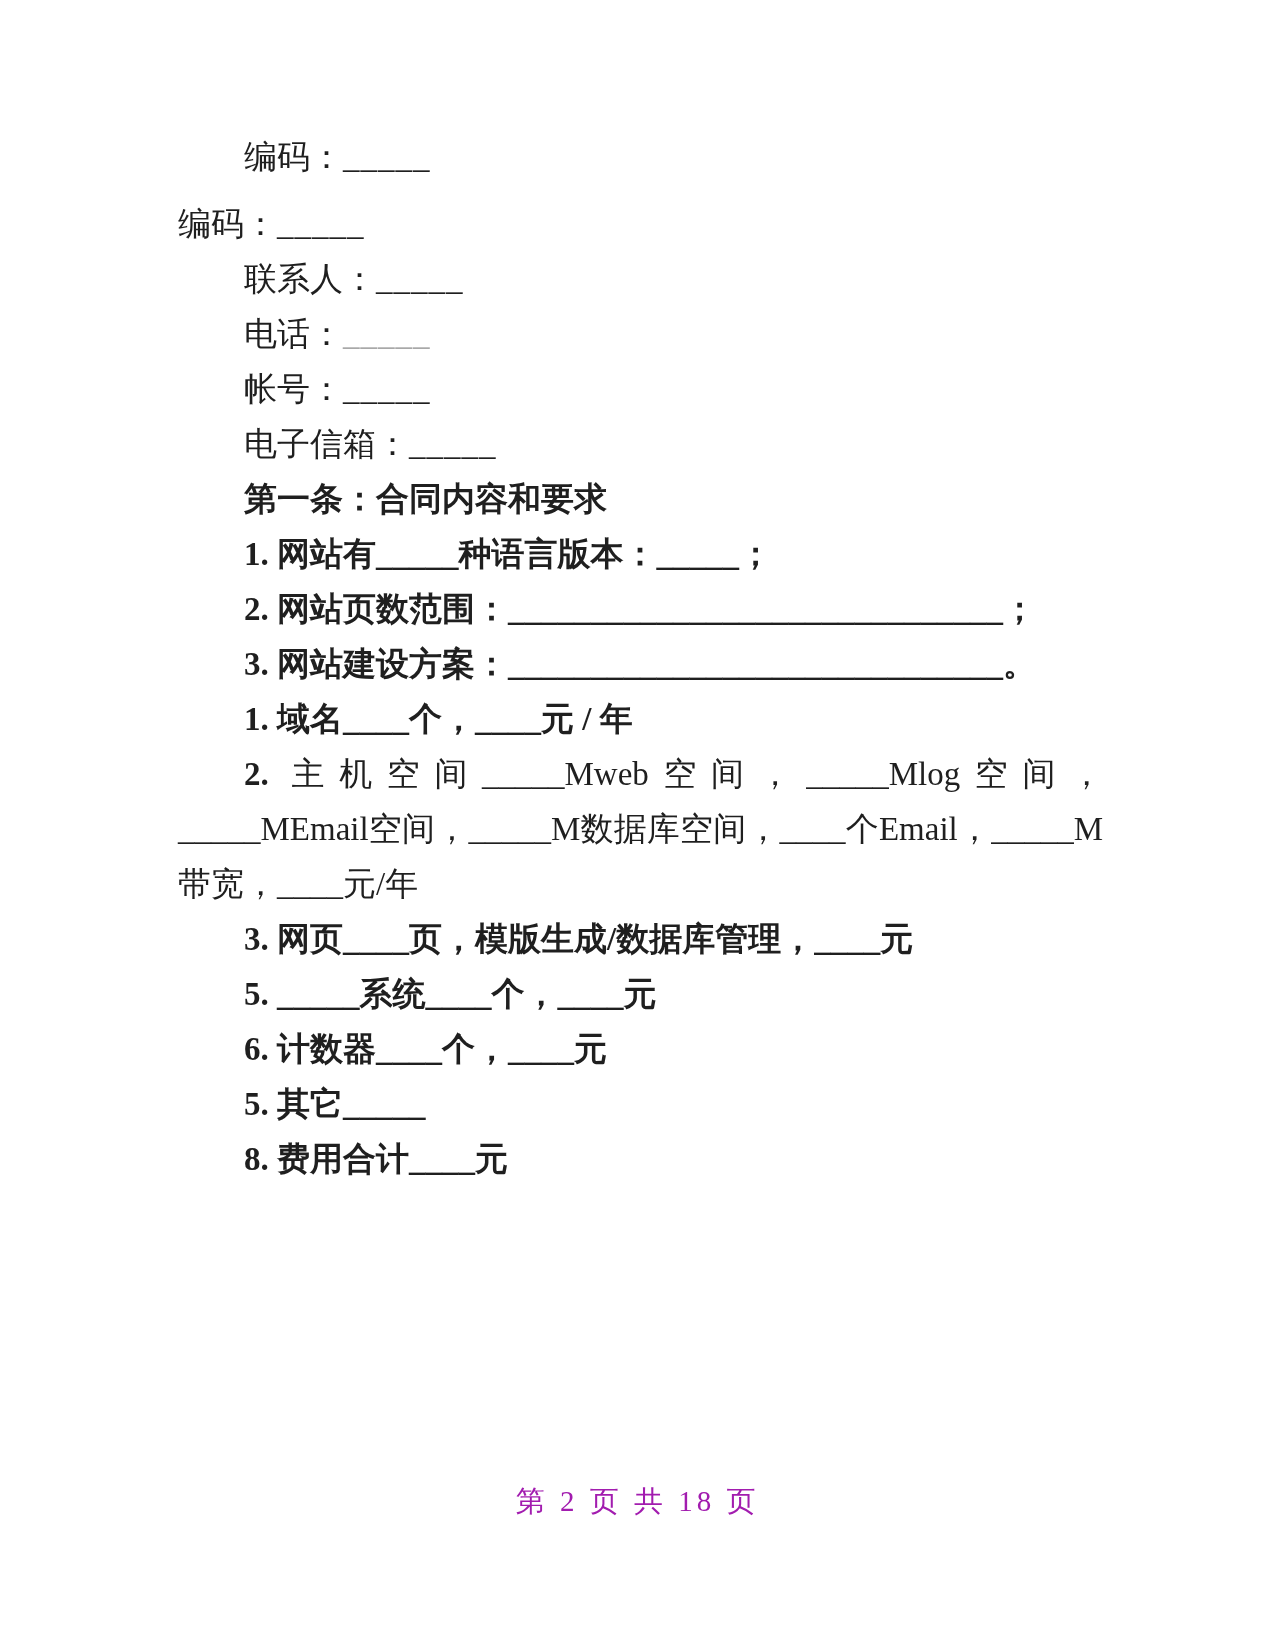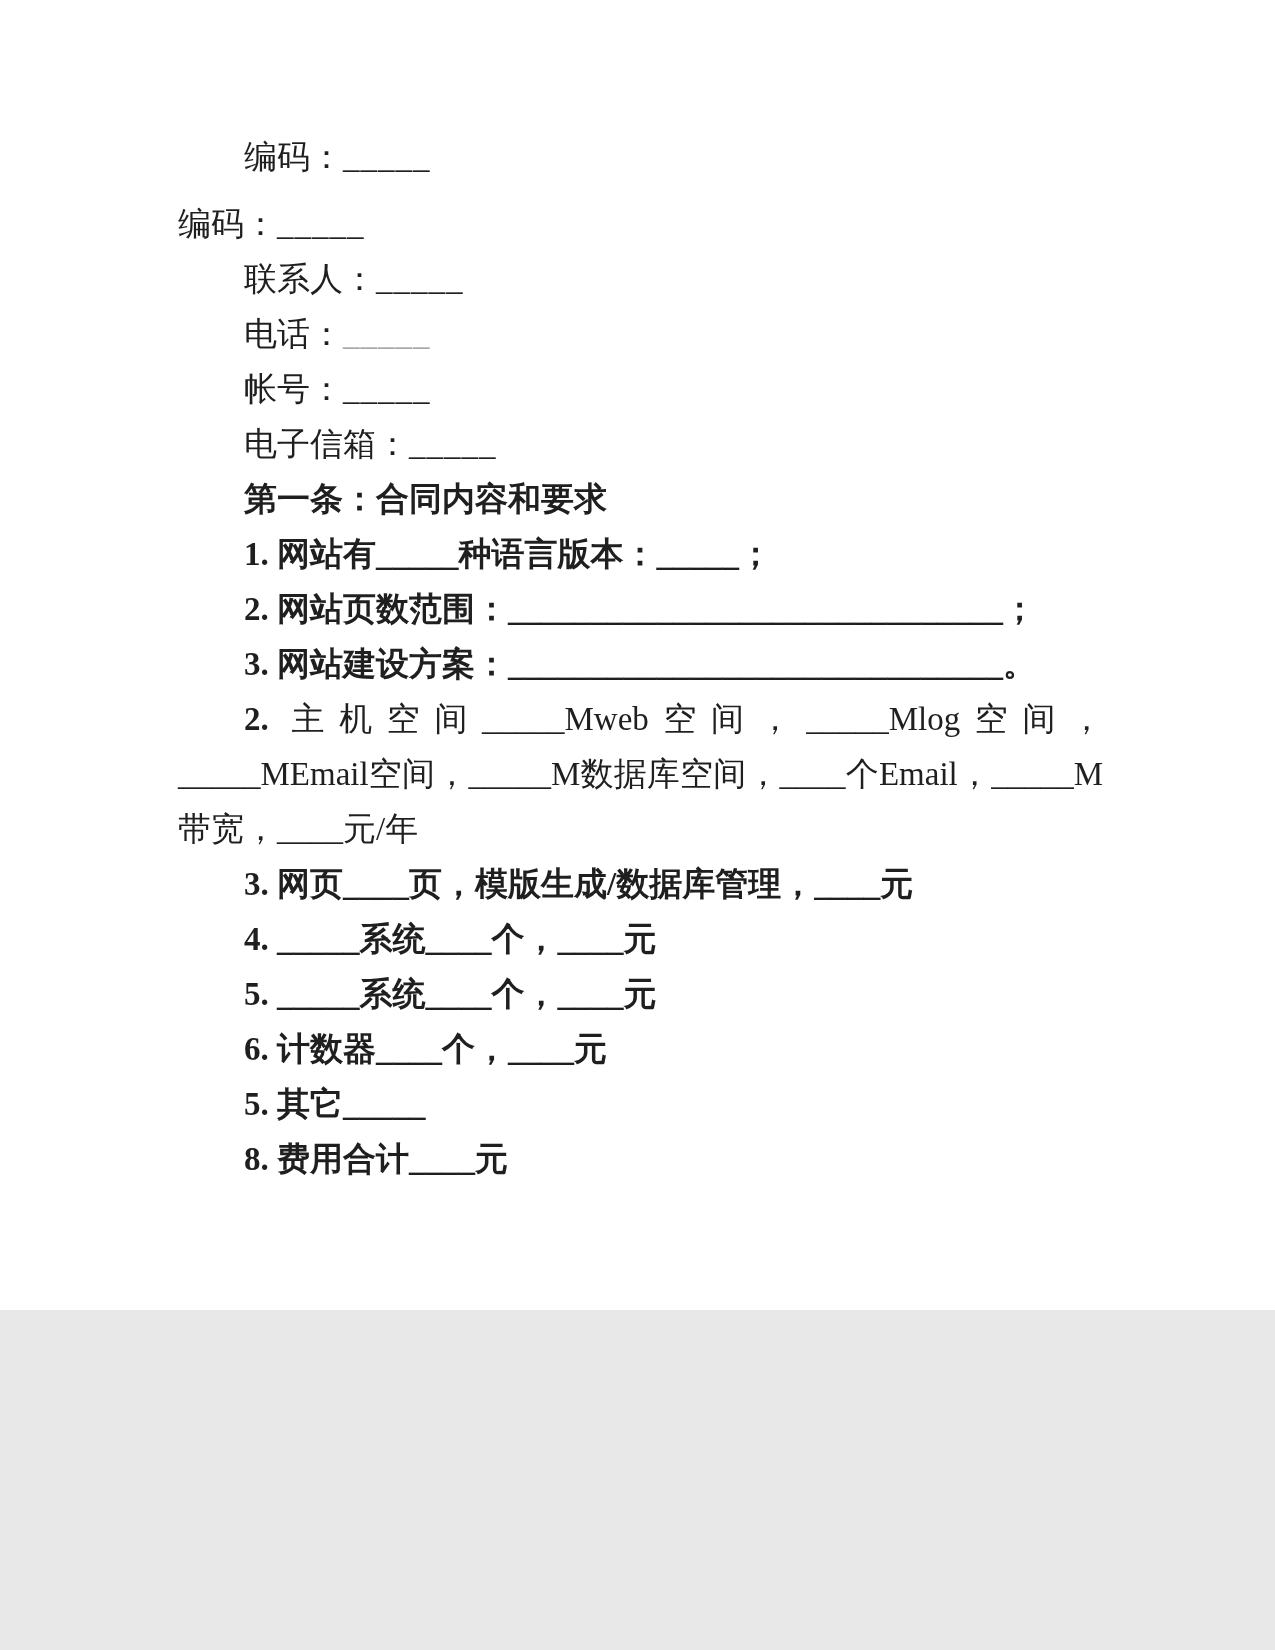--- a/index.html
+++ b/index.html
@@ -4,21 +4,21 @@
 <title>合同文档页</title>
 <style>
   html, body {
     margin: 0;
     padding: 0;
     background: #e8e8e8;
   }
   .page {
     position: relative;
     width: 1275px;
-    height: 1310px;
+    height: 1650px;
     margin: 0 auto;
     background: #ffffff;
     overflow: hidden;
     font-family: "Liberation Serif", "DejaVu Serif", serif;
     color: #1f1f1f;
   }
   .content {
     position: absolute;
     top: 130px;
     left: 178px;
@@ -78,25 +78,25 @@
     <p class="ln ind"><span>帐号：</span><span class="blank">_____</span></p>
 
     <p class="ln ind"><span>电子信箱：</span><span class="blank">_____</span></p>
 
 
     <p class="ln ind b">第一条：合同内容和要求</p>
     <p class="ln ind b">1. 网站有_____种语言版本：_____；</p>
     <p class="ln ind b">2. 网站页数范围：______________________________；</p>
     <p class="ln ind b">3. 网站建设方案：______________________________。</p>
 
+    <p class="ln ind b">1. 域名____个，____元 / 年</p>
 
     <p class="ln wrap ind"><span class="b">2. </span><span>主机空间_____Mweb空间，_____Mlog空间，_____MEmail空间，_____M数据库空间，____个Email，_____M带宽，____元/年</span></p>
 
     <p class="ln ind b">3. 网页____页，模版生成/数据库管理，____元</p>
-    <p class="ln ind b">4. _____系统____个，____元</p>
     <p class="ln ind b">5. _____系统____个，____元</p>
     <p class="ln ind b">6. 计数器____个，____元</p>
     <p class="ln ind b">5. 其它_____</p>
     <p class="ln ind b">8. 费用合计____元</p>
 
   </div>
 
   <div class="footer">第 2 页 共 18 页</div>
 </div>
 

